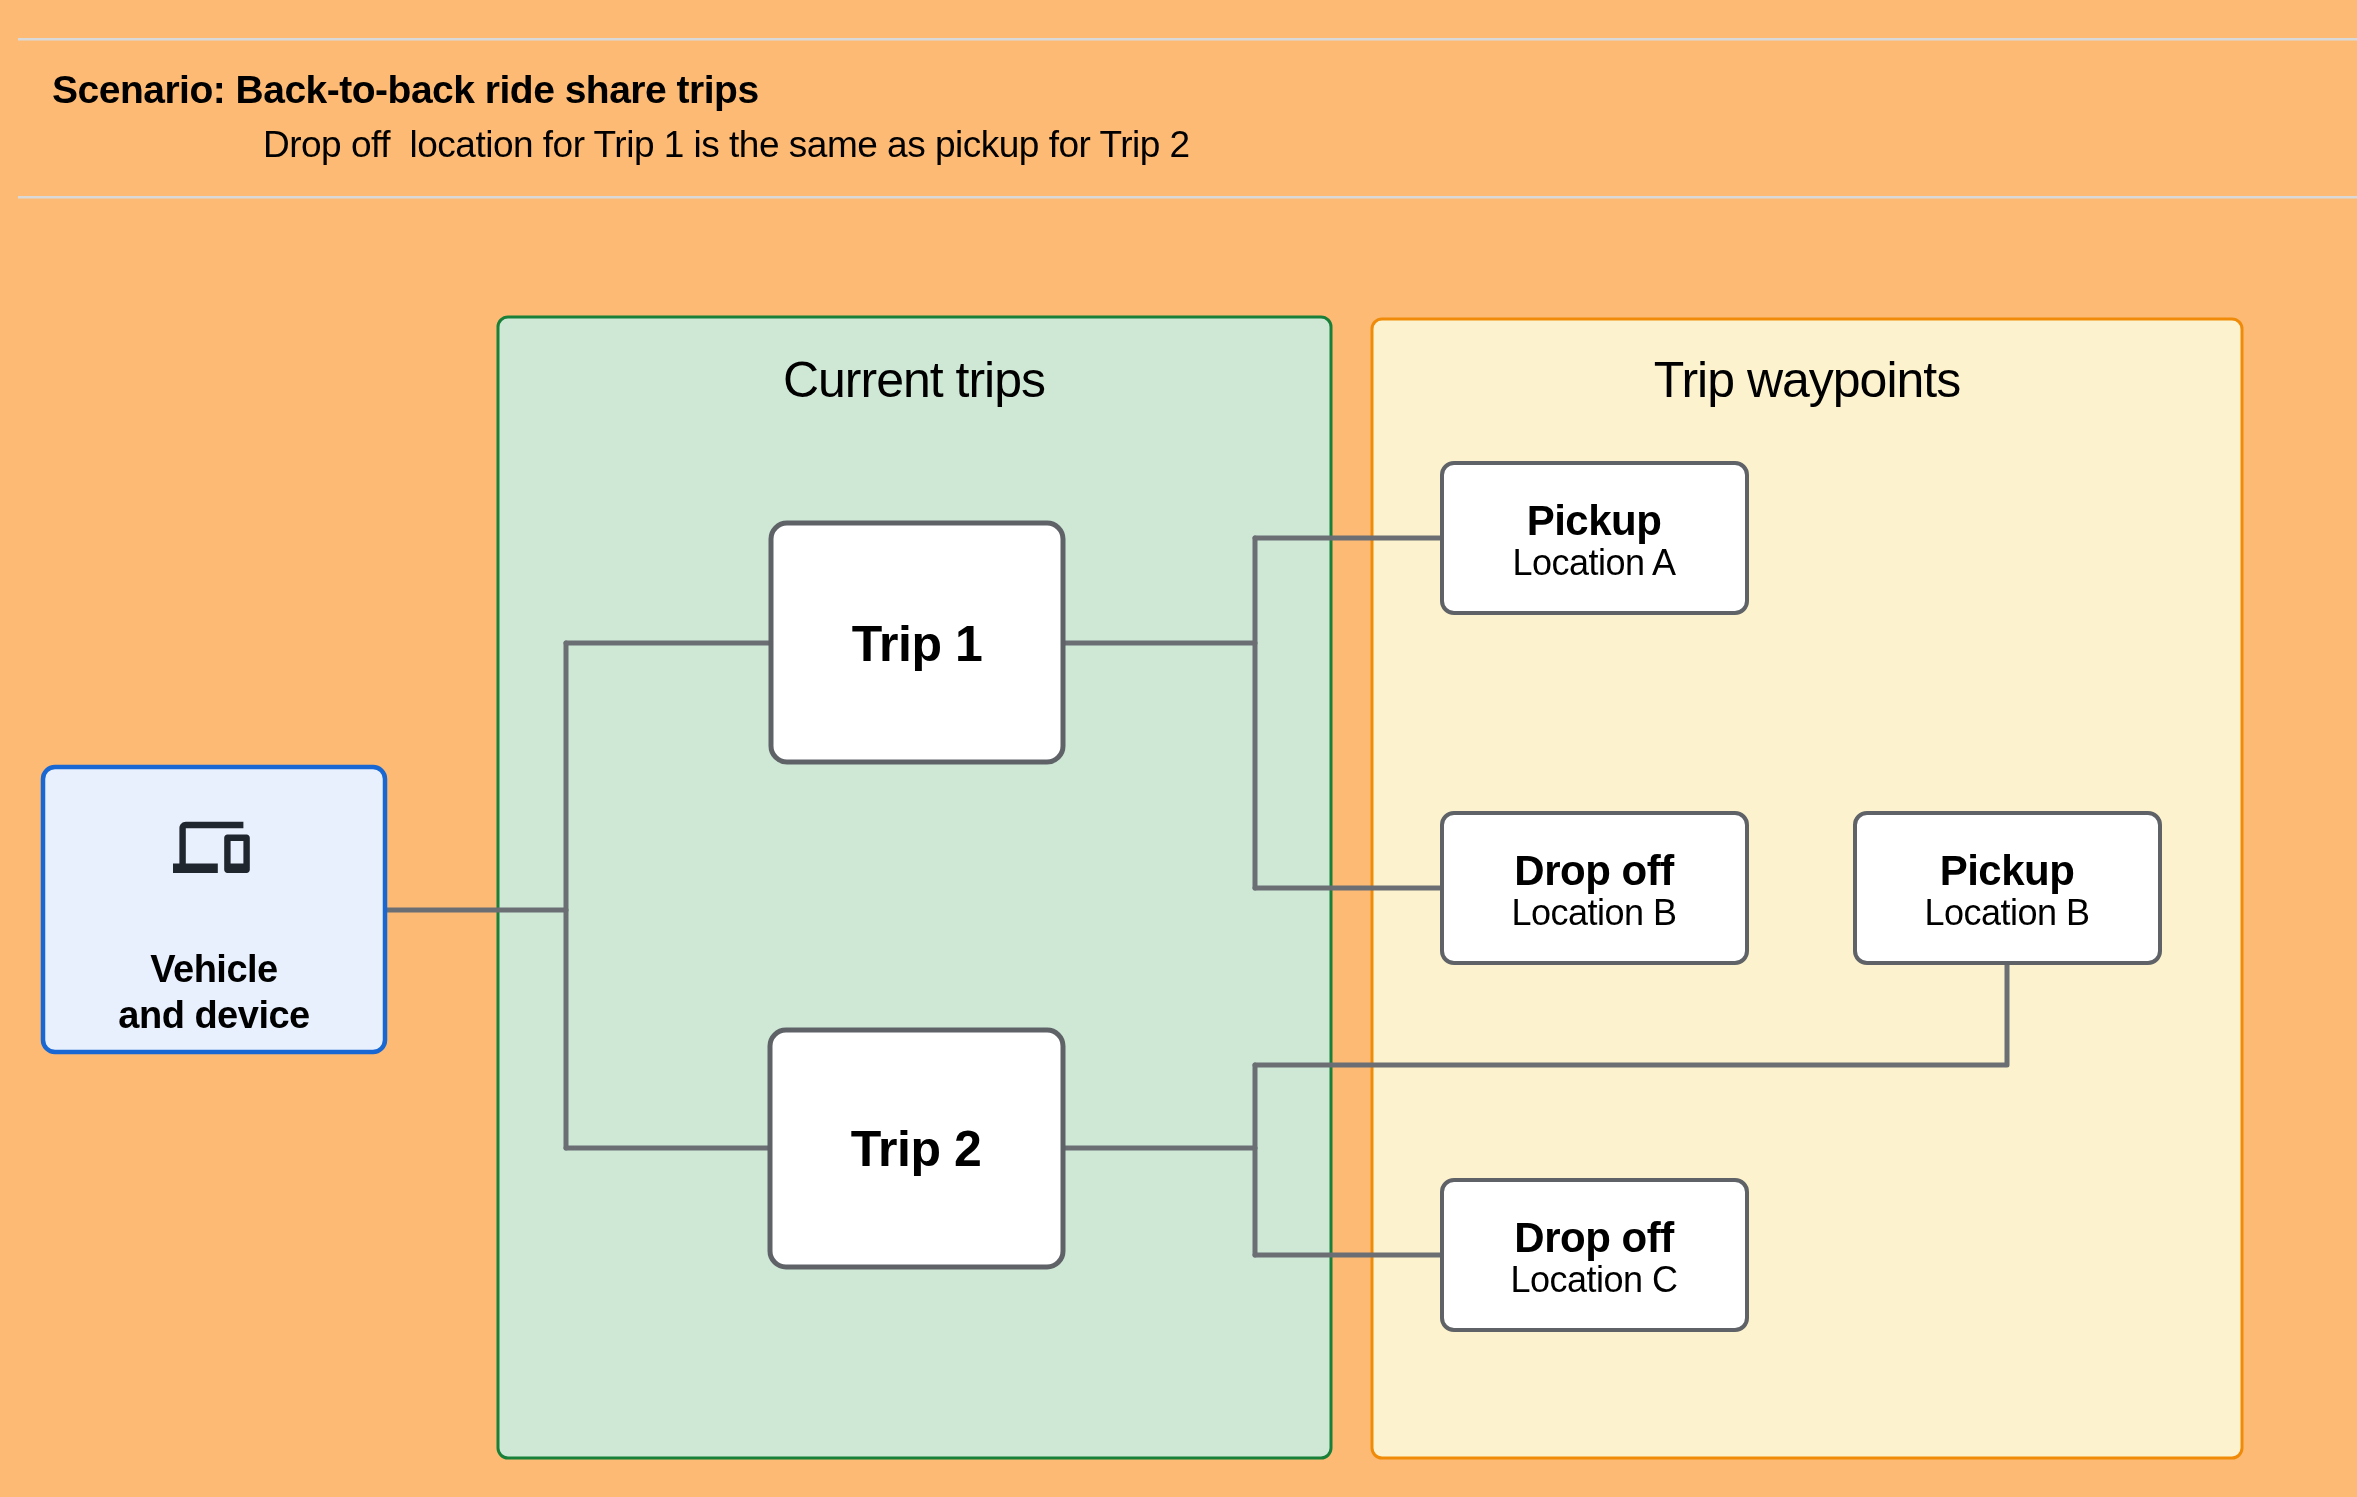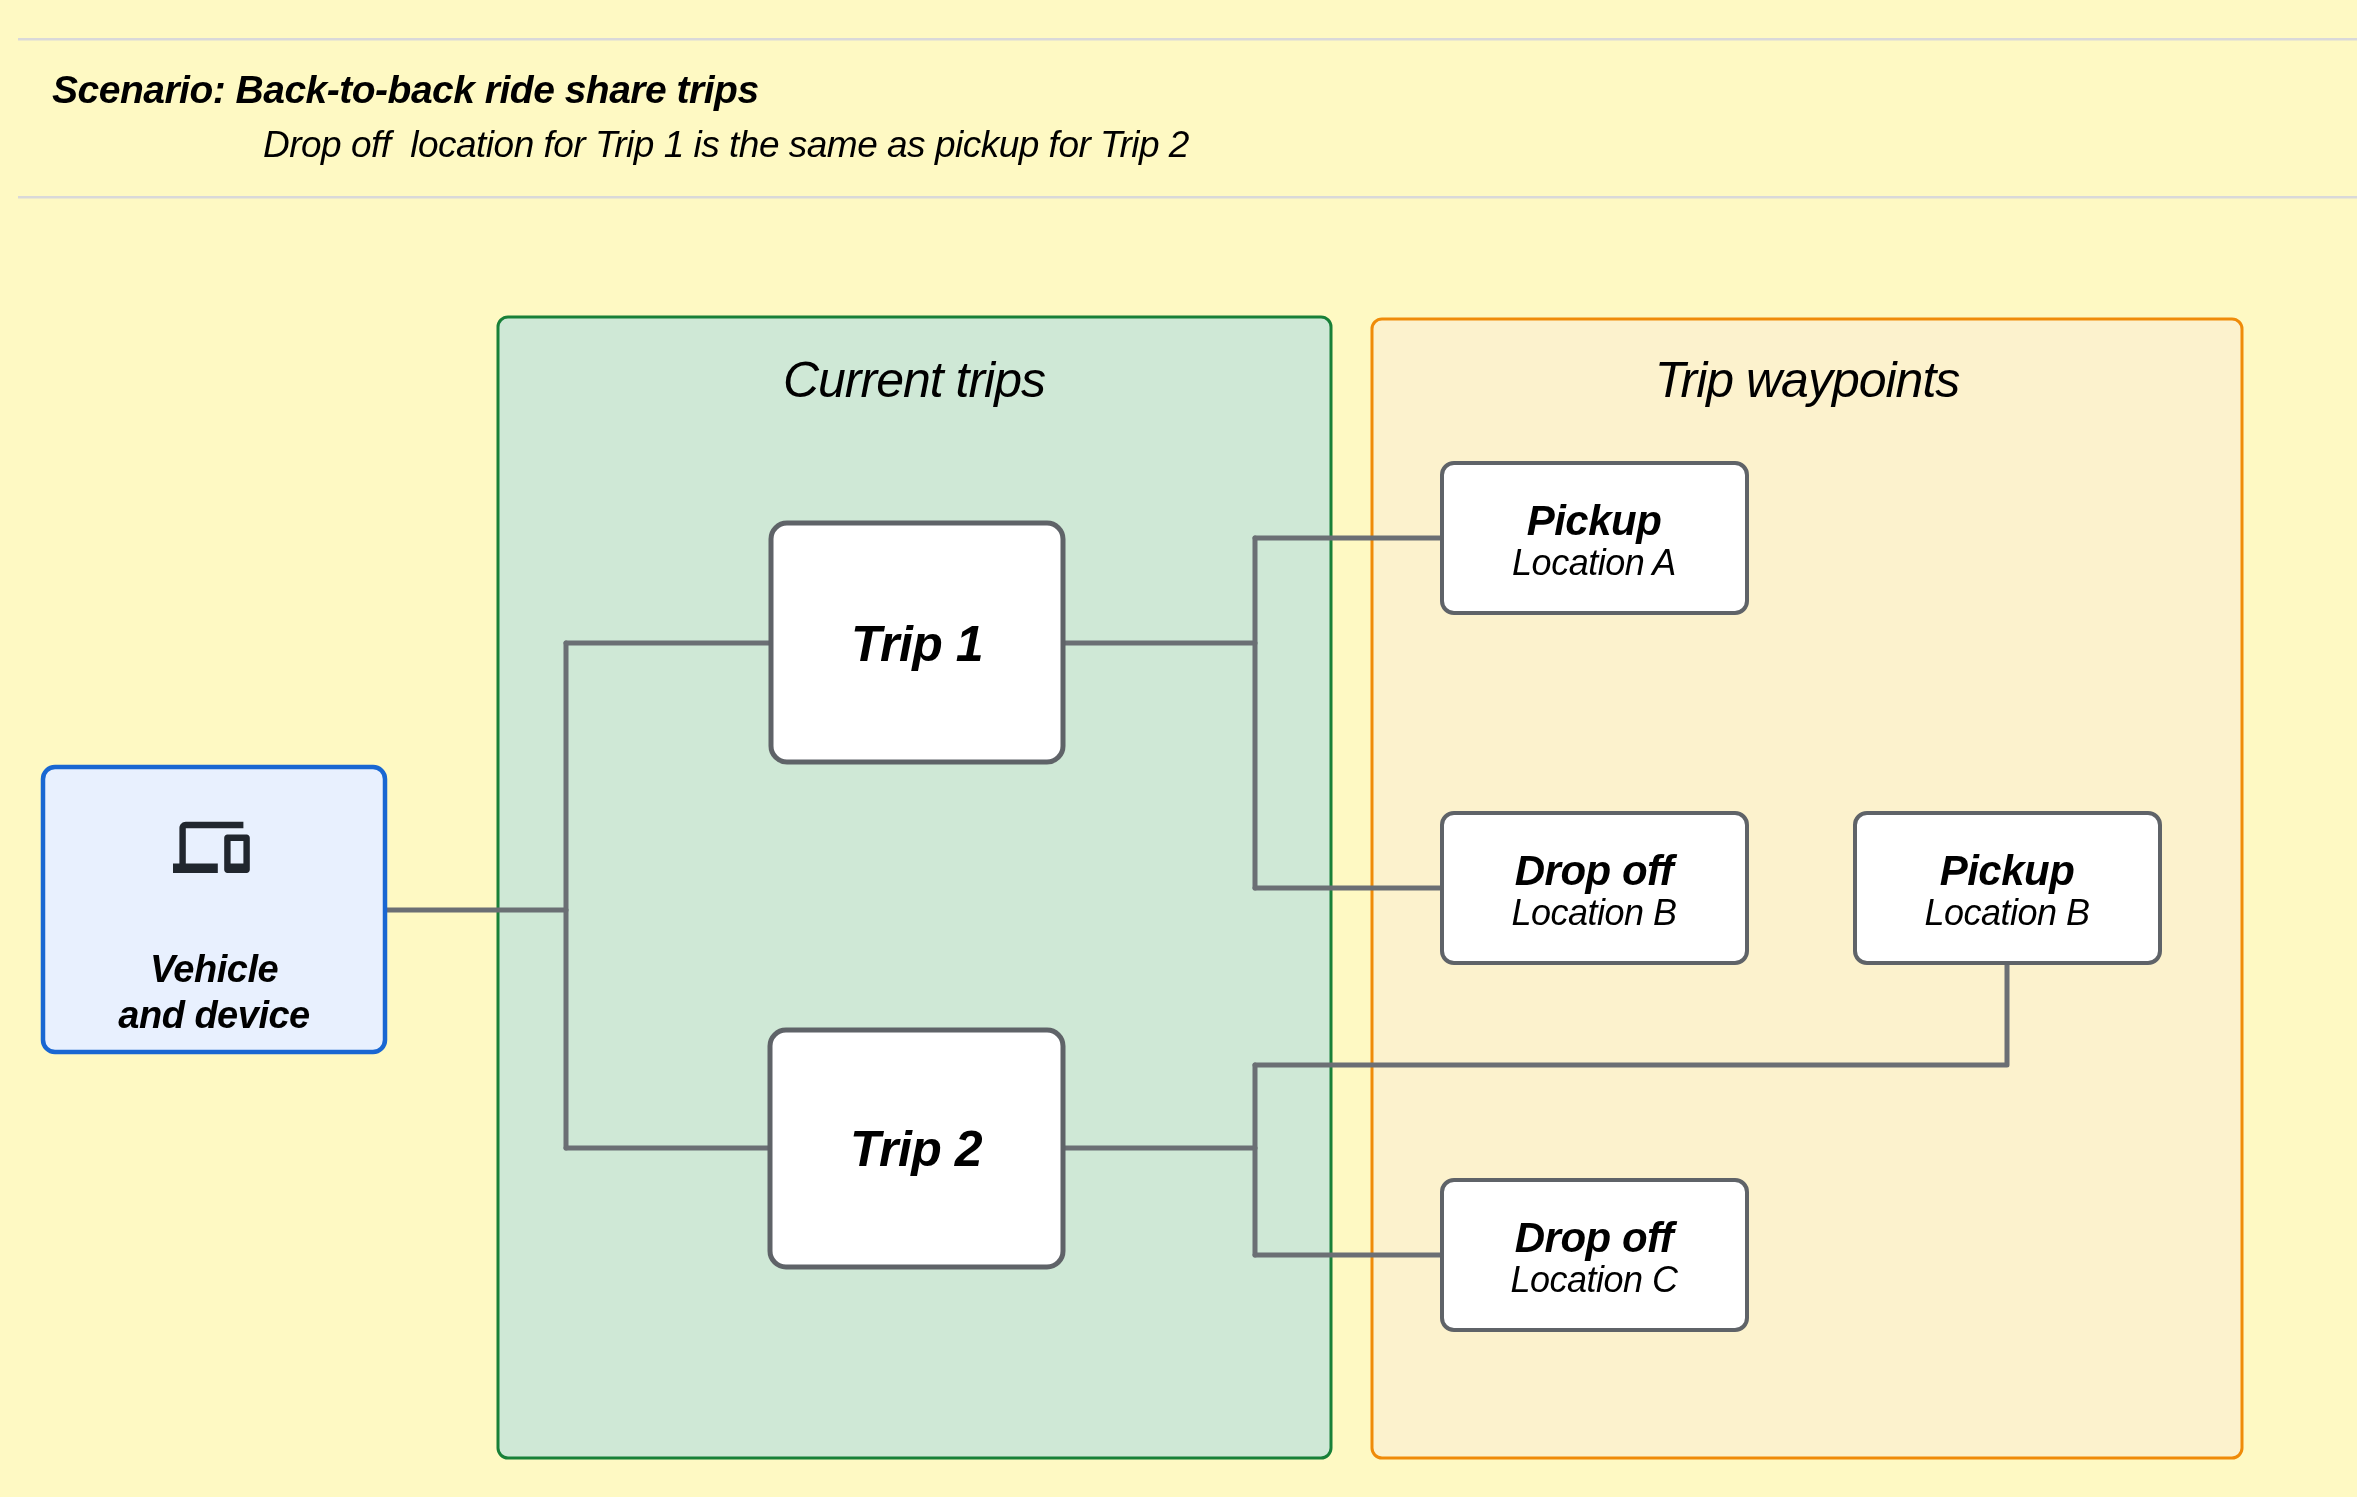--- a/index.html
+++ b/index.html
@@ -1,23 +1,22 @@
 <!DOCTYPE html>
 <html><head>
 <meta charset="utf-8">
 <style>
   html, body { margin: 0; padding: 0; background: #ffffff; }
   .canvas {
     position: relative;
     width: 2357px;
     height: 1497px;
-    background: #fef9c3;
+    background: #fdba74;
     font-family: "Liberation Sans", sans-serif;
     overflow: hidden;
-    font-style: italic;
   }
   svg.diagram { display: block; width: 2357px; height: 1497px; }
   svg text {
     font-family: "Liberation Sans", sans-serif;
     fill: #000000;
     white-space: pre;
   }
   text.h-title   { font-size: 39px; font-weight: bold; letter-spacing: -0.5px; }
   text.h-sub     { font-size: 37px; letter-spacing: -0.5px; }
   text.grp-title { font-size: 50px; letter-spacing: -1px; }

